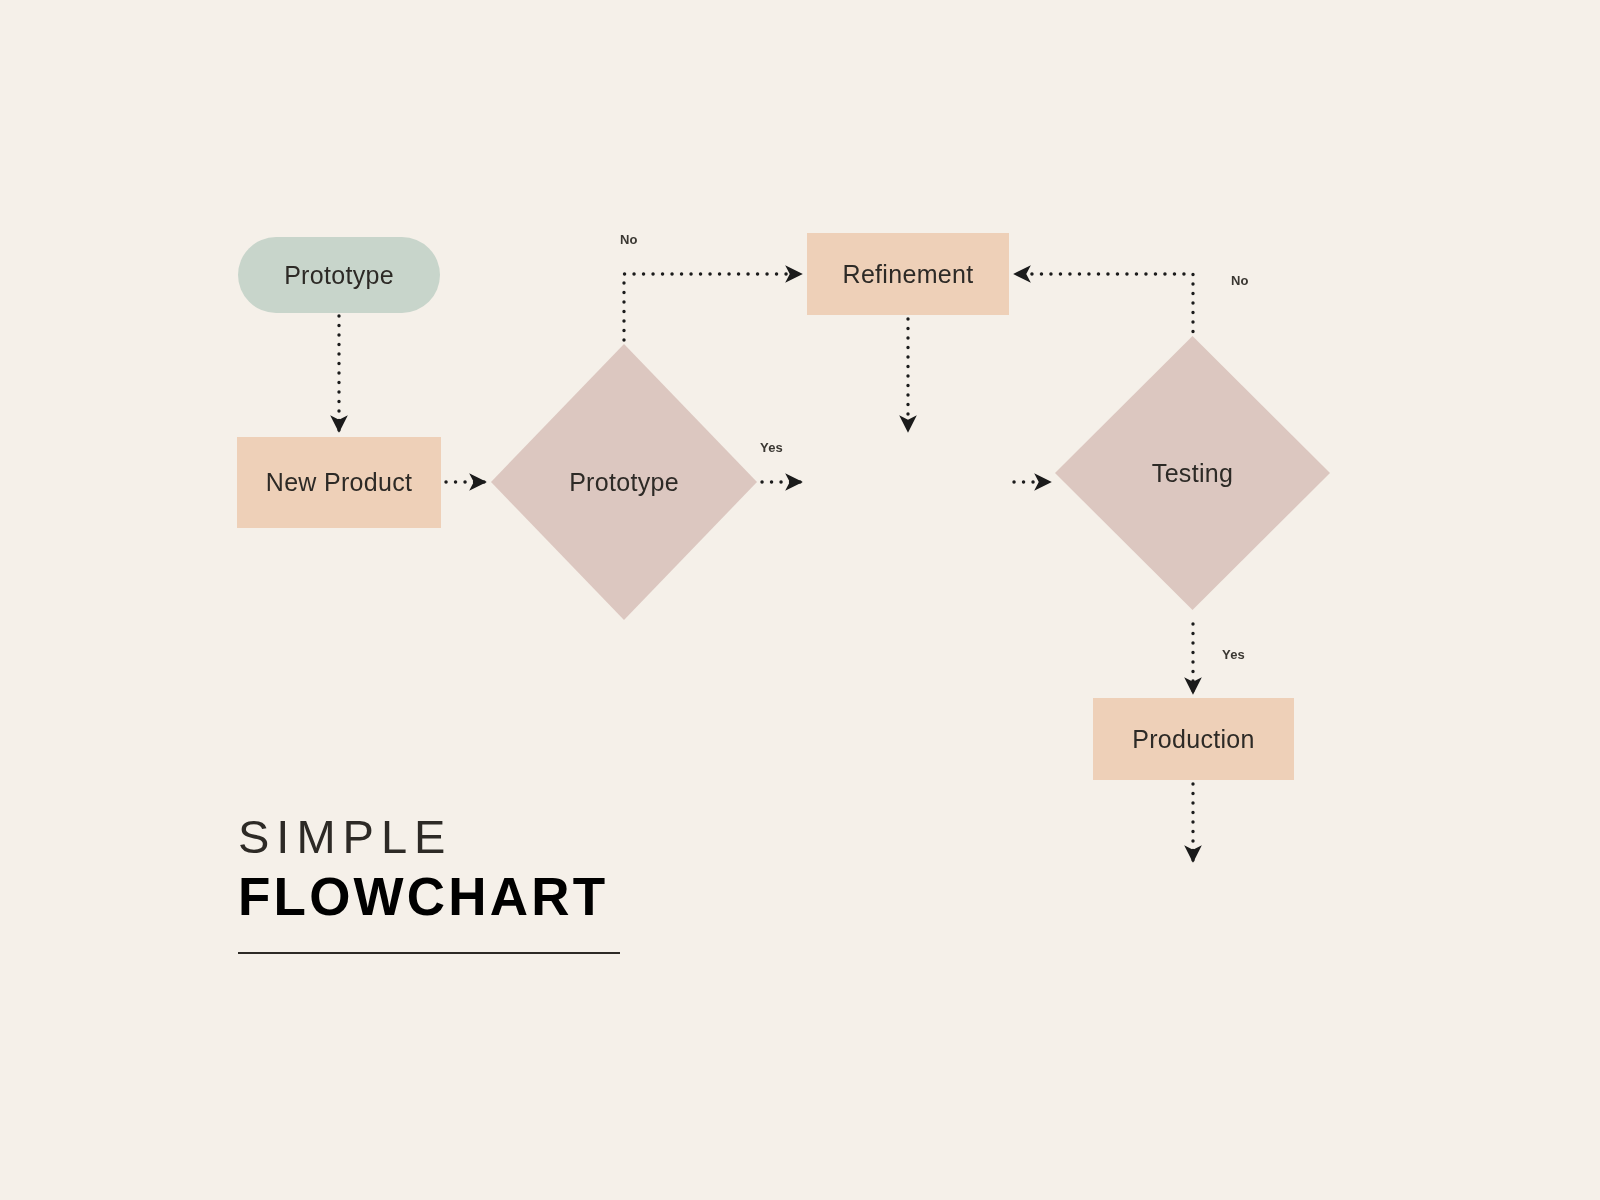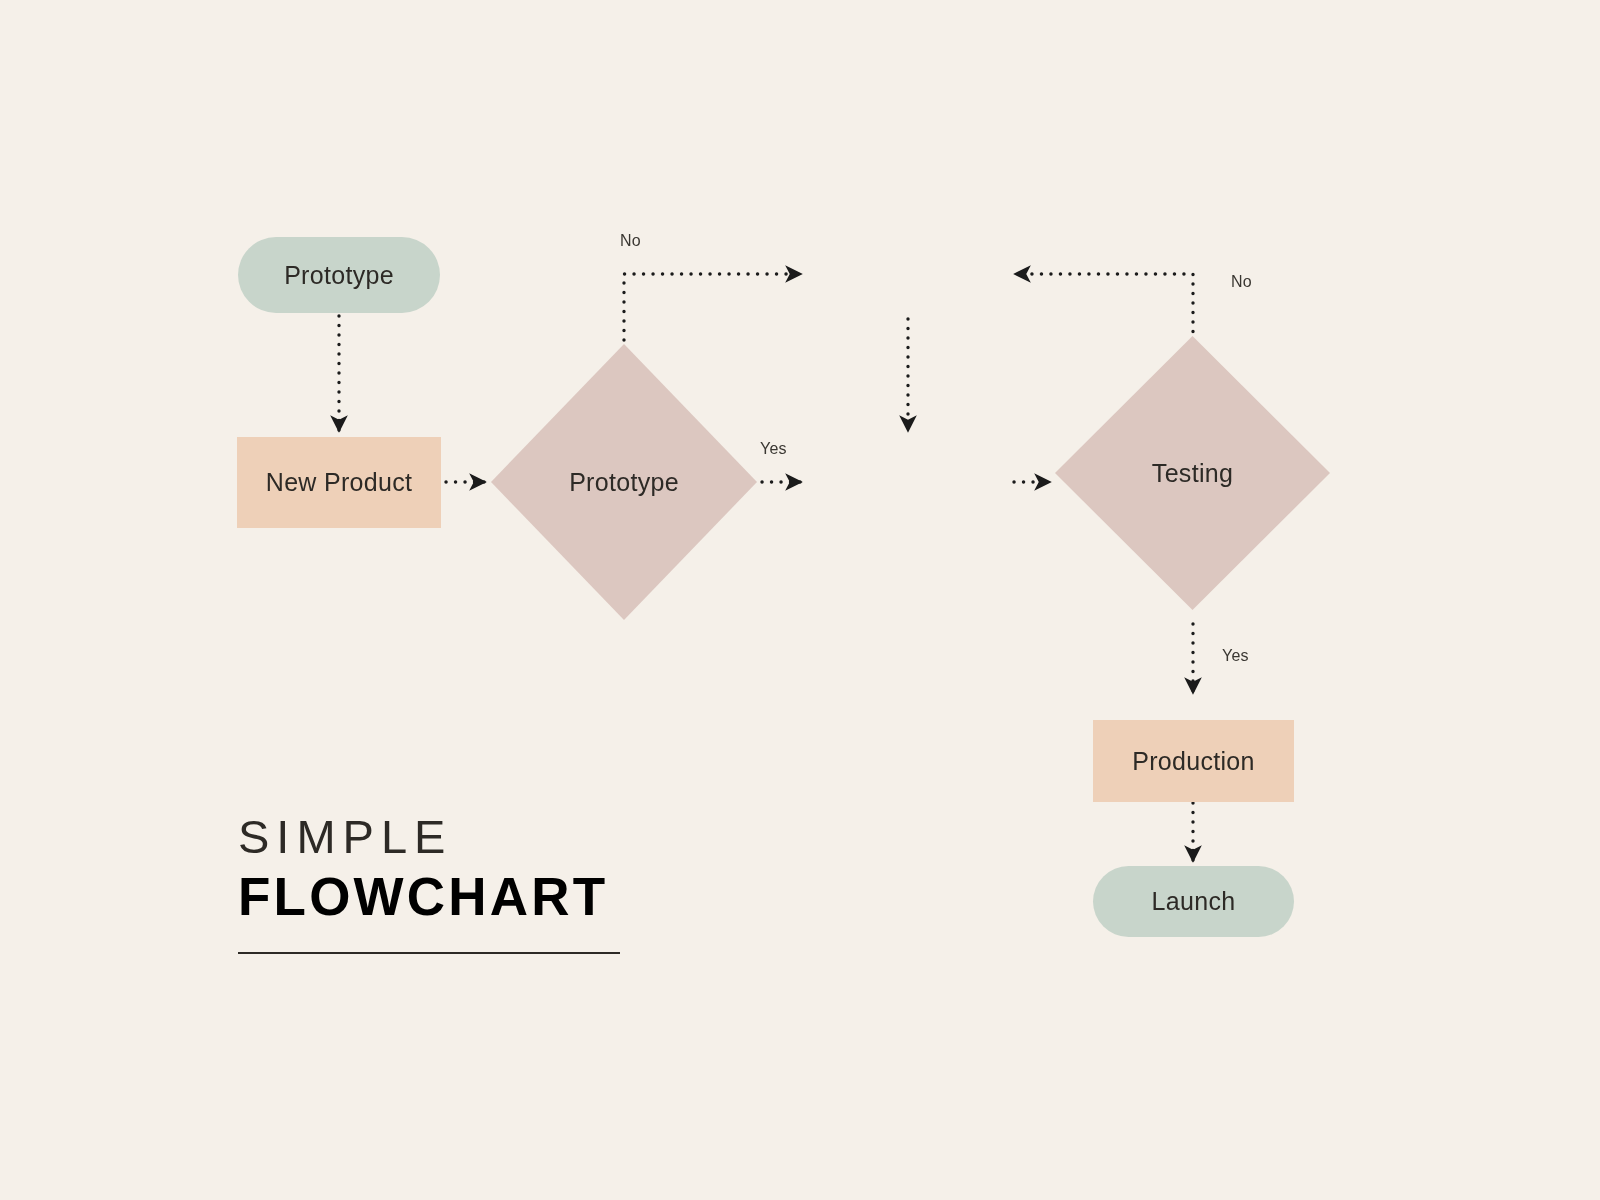--- a/index.html
+++ b/index.html
@@ -55,22 +55,22 @@
     width: 100%;
     height: 100%;
   }
   .node-decision .node-label {
     position: relative;
     z-index: 2;
   }
   .edge-label {
     position: absolute;
     color: #3a3732;
-    font-size: 16px;
-    font-weight: 400;
+    font-size: 13px;
+    font-weight: 700;
     letter-spacing: 0.2px;
     white-space: nowrap;
     line-height: 1;
     text-align: center;
   }
   #title-block {
     position: absolute;
     left: 238px;
     top: 800px;
     width: 430px;
@@ -140,36 +140,36 @@
     <span class="node-label">New Product</span>
   </div>
 
   <div class="node node-decision" style="left:491px; top:344px; width:266px; height:276px;">
     <svg class="diamond-shape" viewBox="0 0 100 100" preserveAspectRatio="none">
       <polygon points="50,0 100,50 50,100 0,50" fill="#dcc7c0"></polygon>
     </svg>
     <span class="node-label">Prototype</span>
   </div>
 
+  <div class="node node-process" style="left:807px; top:233px; width:202px; height:82px; background:#eed0b8;">
+    <span class="node-label">Refinement</span>
+  </div>
 
 
   <div class="node node-decision" style="left:1055px; top:336px; width:275px; height:274px;">
     <svg class="diamond-shape" viewBox="0 0 100 100" preserveAspectRatio="none">
       <polygon points="50,0 100,50 50,100 0,50" fill="#dcc7c0"></polygon>
     </svg>
     <span class="node-label">Testing</span>
   </div>
 
-  <div class="node node-process" style="left:1093px; top:720px; width:201px; height:82px; background:#eed0b8;">
+  <div class="node node-process" style="left:1093px; top:698px; width:201px; height:82px; background:#eed0b8;">
     <span class="node-label">Production</span>
   </div>
 
-  <div class="node node-terminator" style="left:1093px; top:866px; width:201px; height:71px; background:#c8d5cb;">
-    <span class="node-label">Launch</span>
-  </div>
 
   <div class="edge-label" style="left:620px; top:233px;">No</div>
 
   <div class="edge-label" style="left:760px; top:441px;">Yes</div>
 
   <div class="edge-label" style="left:1231px; top:274px;">No</div>
 
   <div class="edge-label" style="left:1222px; top:648px;">Yes</div>
 
   <div id="title-block">

